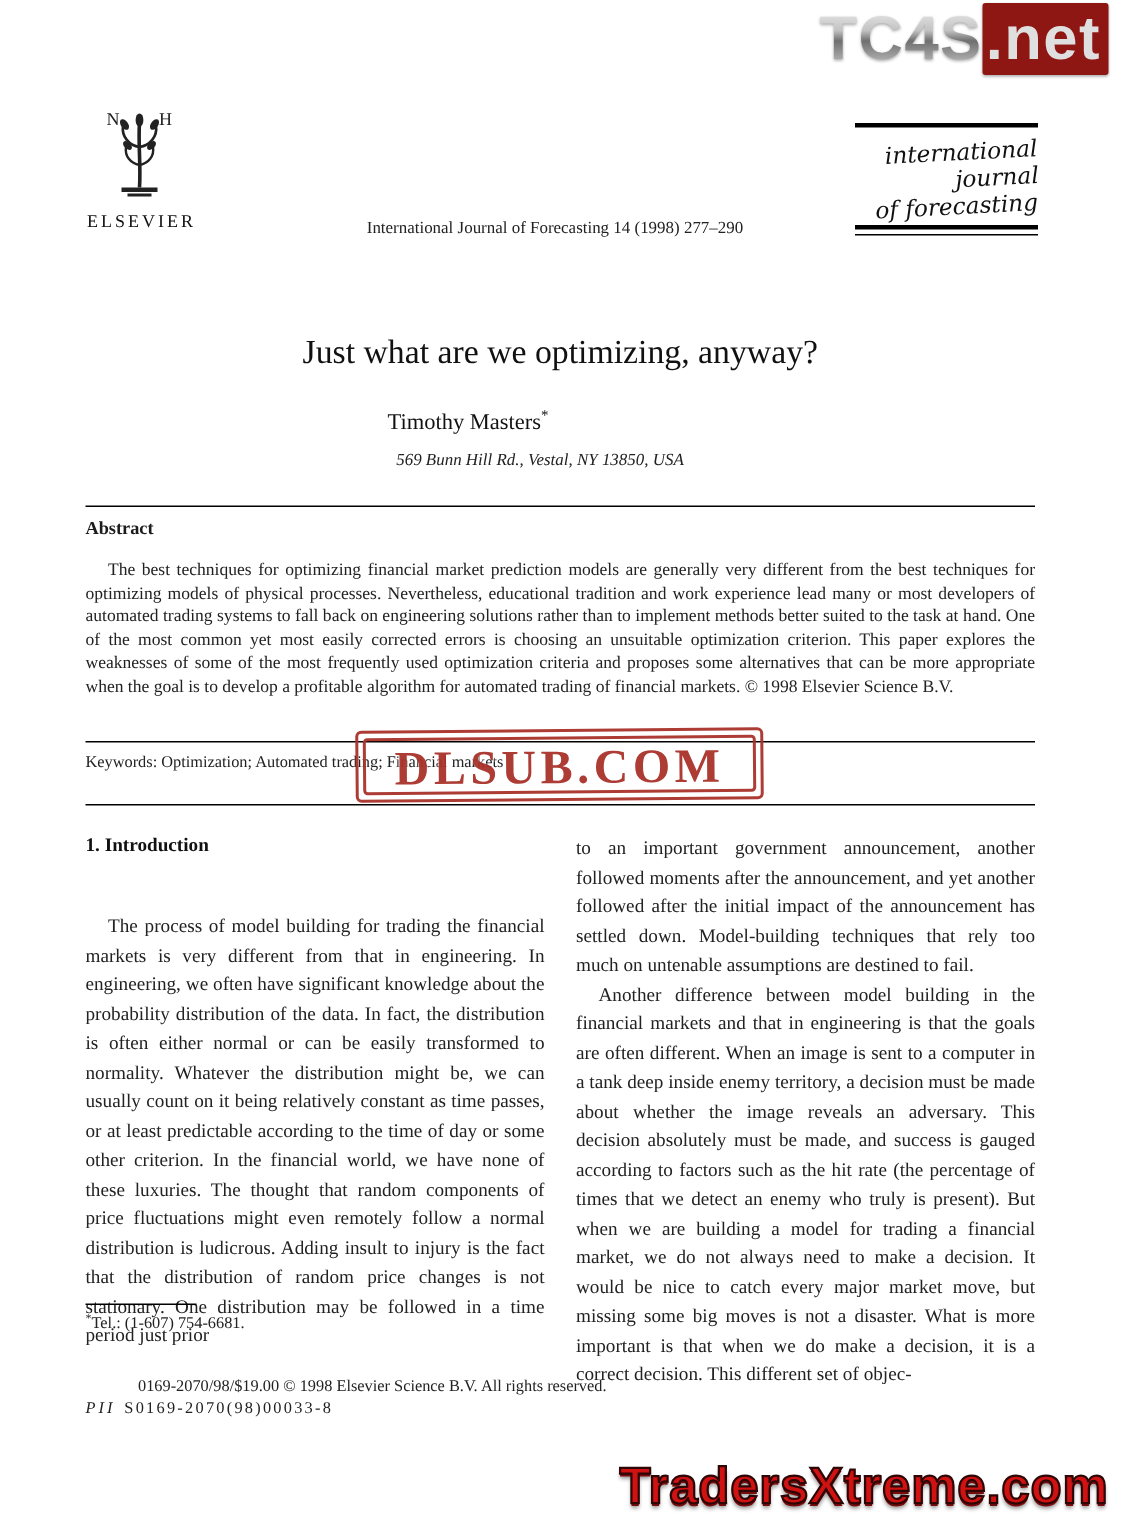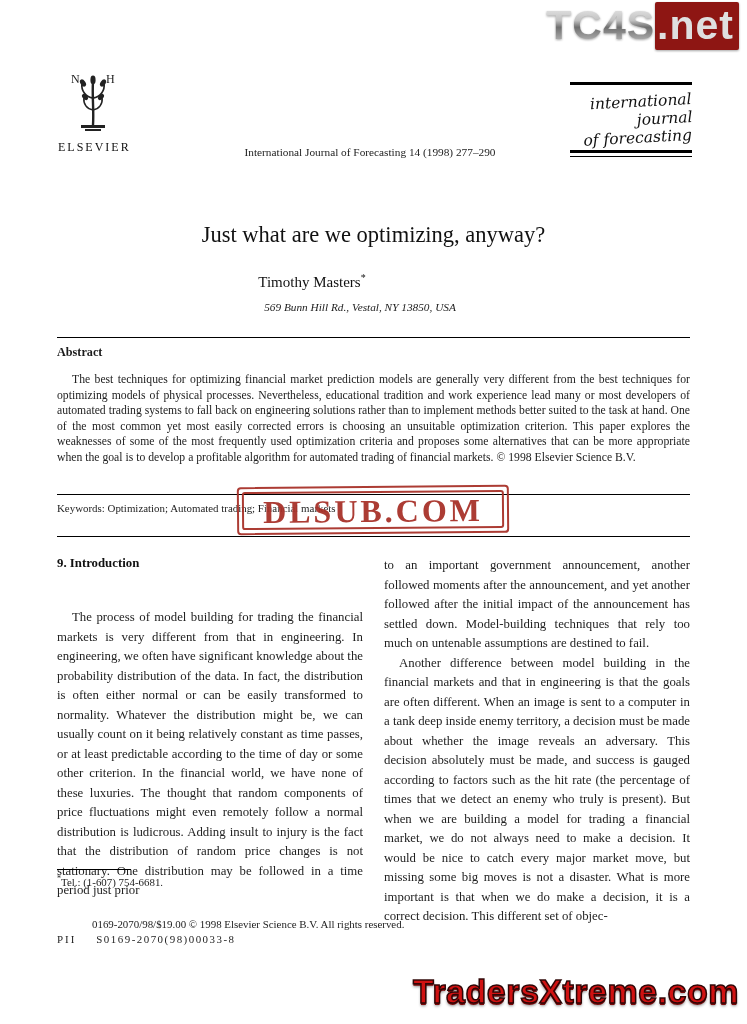--- a/index.html
+++ b/index.html
@@ -78,21 +78,21 @@
   .col-right { left:384px; top:556px; }
   .col p { margin:0; text-indent:15px; }
   .col p.noindent { text-indent:0; }
 
   
   .footnote-rule { position:absolute; left:57px; top:869px; width:74px; border-top:1px solid #000; }
   .footnote { position:absolute; left:57px; top:874px; font-size:10.9px; color:#222; }
   .footnote sup { font-size:8px; }
   .footer-line1 { position:absolute; left:57px; top:918px; font-size:10.9px; color:#222;margin-left:35px; }
   .footer-line2 { position:absolute; left:57px; top:933px; font-size:10.9px; color:#222; }
-  .footer-line2 .pii-label { letter-spacing:2px; margin-right:20px; }
+  .footer-line2 .pii-label { font-style:italic; letter-spacing:2px; margin-right:6px; }
   .footer-line2 .pii-value { letter-spacing:1.5px; }
 
   
   .traders {
     position:absolute; right:8px; top:972px;
     font-family:"Liberation Sans", sans-serif; font-weight:bold; font-size:34px;
     color:#d01212; -webkit-text-stroke:1.5px #2d0606; letter-spacing:0.5px;
     text-shadow: 0 2px 0 #7a0b0b, 0 3px 3px rgba(0,0,0,0.45);
     white-space:nowrap;
   }
@@ -144,21 +144,21 @@
   <div class="abstract-text">The best techniques for optimizing financial market prediction models are generally very different from the best techniques for optimizing models of physical processes. Nevertheless, educational tradition and work experience lead many or most developers of automated trading systems to fall back on engineering solutions rather than to implement methods better suited to the task at hand. One of the most common yet most easily corrected errors is choosing an unsuitable optimization criterion. This paper explores the weaknesses of some of the most frequently used optimization criteria and proposes some alternatives that can be more appropriate when the goal is to develop a profitable algorithm for automated trading of financial markets.  © 1998 Elsevier Science B.V.</div>
 
   <div class="rule rule-2"></div>
   <div class="keywords"><span class="kw-label">Keywords:</span><span> Optimization; Automated trading; Financial markets</span></div>
   <div class="rule rule-3"></div>
 
   <div class="stamp">
     <div class="stamp-inner">DLSUB.COM</div>
   </div>
 
-  <div class="intro-heading">9. Introduction</div>
+  <div class="intro-heading">1. Introduction</div>
 
   <div class="col col-left">
     <p>The process of model building for trading the financial markets is very different from that in engineering. In engineering, we often have significant knowledge about the probability distribution of the data. In fact, the distribution is often either normal or can be easily transformed to normality. Whatever the distribution might be, we can usually count on it being relatively constant as time passes, or at least predictable according to the time of day or some other criterion. In the financial world, we have none of these luxuries. The thought that random components of price fluctuations might even remotely follow a normal distribution is ludicrous. Adding insult to injury is the fact that the distribution of random price changes is not stationary. One distribution may be followed in a time period just prior</p>
   </div>
 
   <div class="col col-right">
     <p class="noindent">to an important government announcement, another followed moments after the announcement, and yet another followed after the initial impact of the announcement has settled down. Model-building techniques that rely too much on untenable assumptions are destined to fail.</p>
     <p>Another difference between model building in the financial markets and that in engineering is that the goals are often different. When an image is sent to a computer in a tank deep inside enemy territory, a decision must be made about whether the image reveals an adversary. This decision absolutely must be made, and success is gauged according to factors such as the hit rate (the percentage of times that we detect an enemy who truly is present). But when we are building a model for trading a financial market, we do not always need to make a decision. It would be nice to catch every major market move, but missing some big moves is not a disaster. What is more important is that when we do make a decision, it is a correct decision. This different set of objec-</p>
   </div>
 

